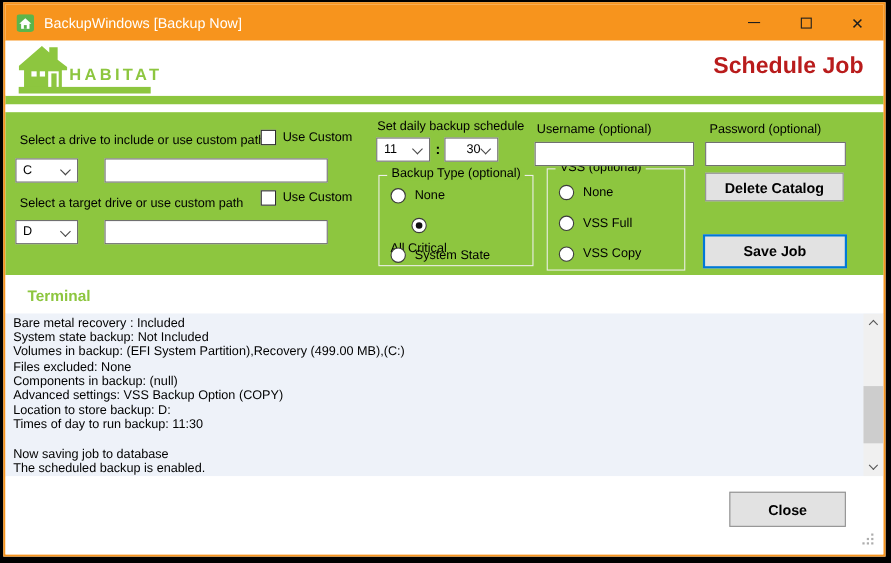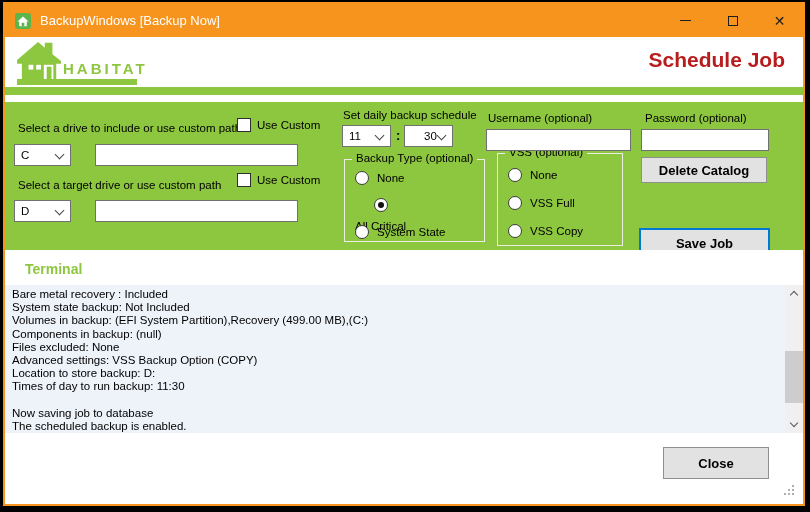--- a/index.html
+++ b/index.html
@@ -188,33 +188,33 @@
         <span>VSS Copy</span>
       </div>
     </div>
 
     <span class="lbl" style="left:483px; top:10px;">Username (optional)</span>
     <input class="txt" style="left: 481px; top: 27px; width: 145px;" value="">
     <span class="lbl" style="left:640px; top:10px;">Password (optional)</span>
     <input class="txt" style="left: 636px; top: 27px; width: 128px;" value="">
 
     <div class="btn" style="left:636px; top:55px; width:126px; height:26px;">Delete Catalog</div>
-    <div class="btn primary" style="left:634px; top:126px; width:131px; height:31px;">Save Job</div>
+    <div class="btn primary" style="left:634px; top:111px; width:131px; height:31px;">Save Job</div>
   </div>
 
   <div class="terminal-header">
     <span class="terminal-label">Terminal</span>
   </div>
   <div class="terminal-box">
     <div class="terminal-output">
         <div class="term-line">Bare metal recovery : Included</div>
         <div class="term-line">System state backup: Not Included</div>
         <div class="term-line">Volumes in backup: (EFI System Partition),Recovery (499.00 MB),(C:)</div>
+        <div class="term-line">Files excluded: None</div>
         <div class="term-line">Components in backup: (null)</div>
-        <div class="term-line">Files excluded: None</div>
         <div class="term-line">Advanced settings: VSS Backup Option (COPY)</div>
         <div class="term-line">Location to store backup: D:</div>
         <div class="term-line">Times of day to run backup: 11:30</div>
         <div class="term-line">&nbsp;</div>
         <div class="term-line">Now saving job to database</div>
         <div class="term-line">The scheduled backup is enabled.</div>
       </div>
     <div class="scrollbar">
       <div class="sb-btn up">
           <span class="sb-chev"></span>

